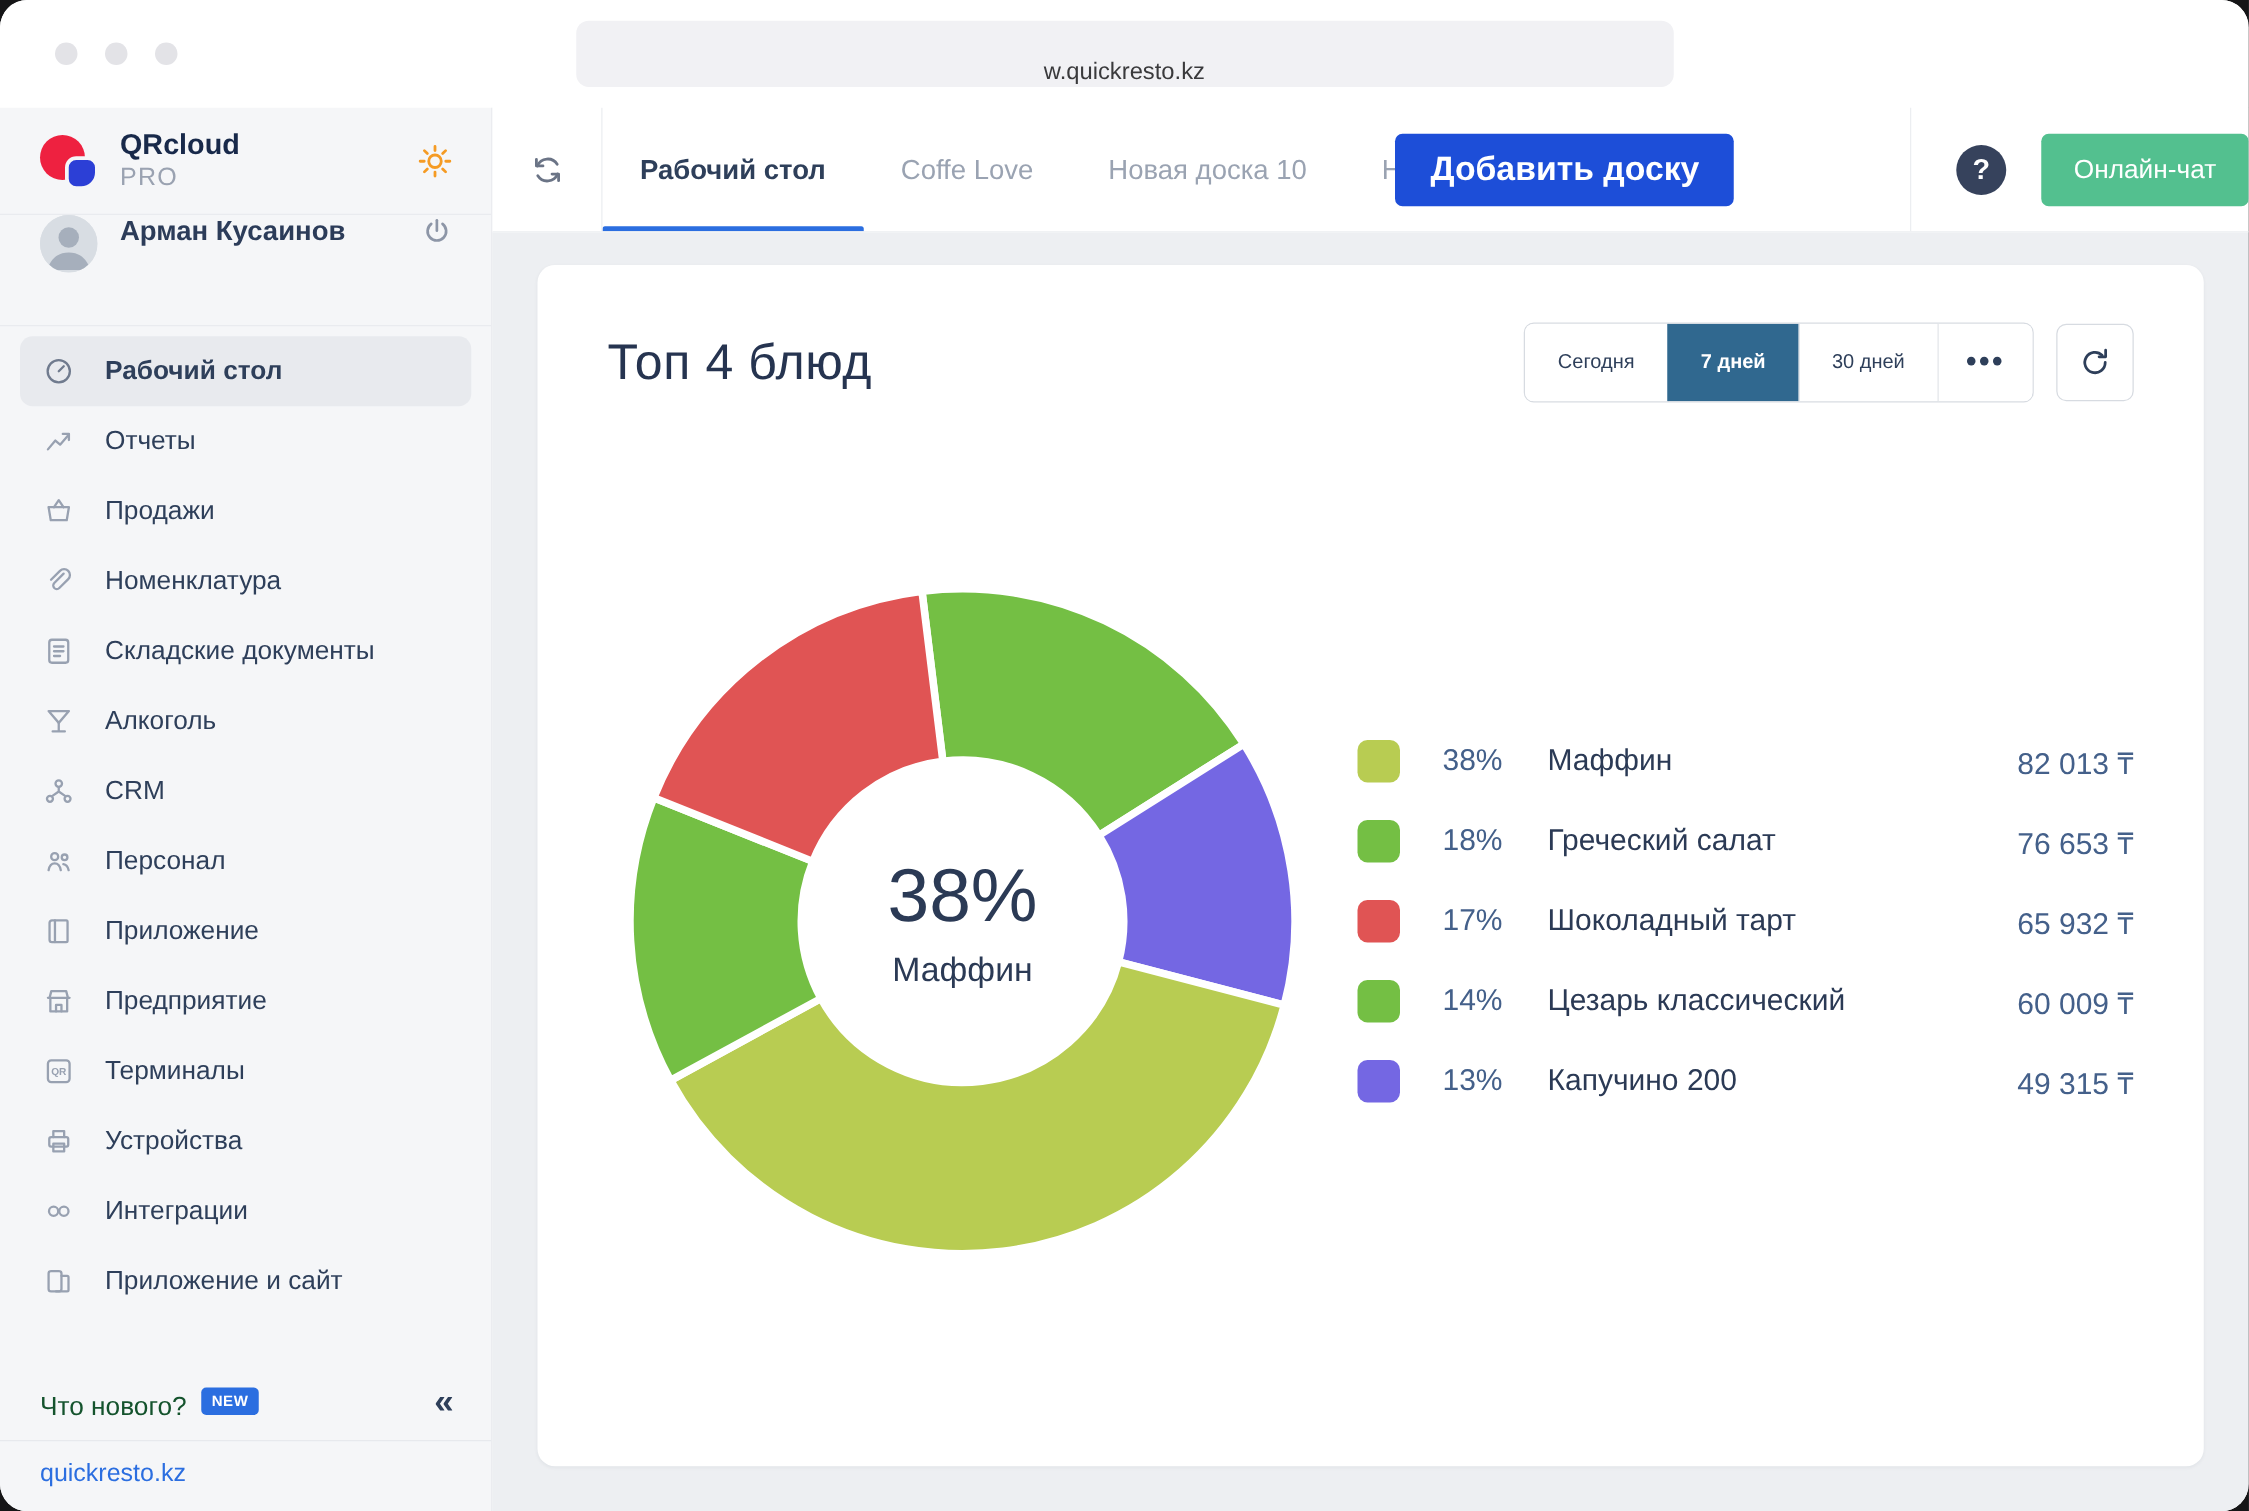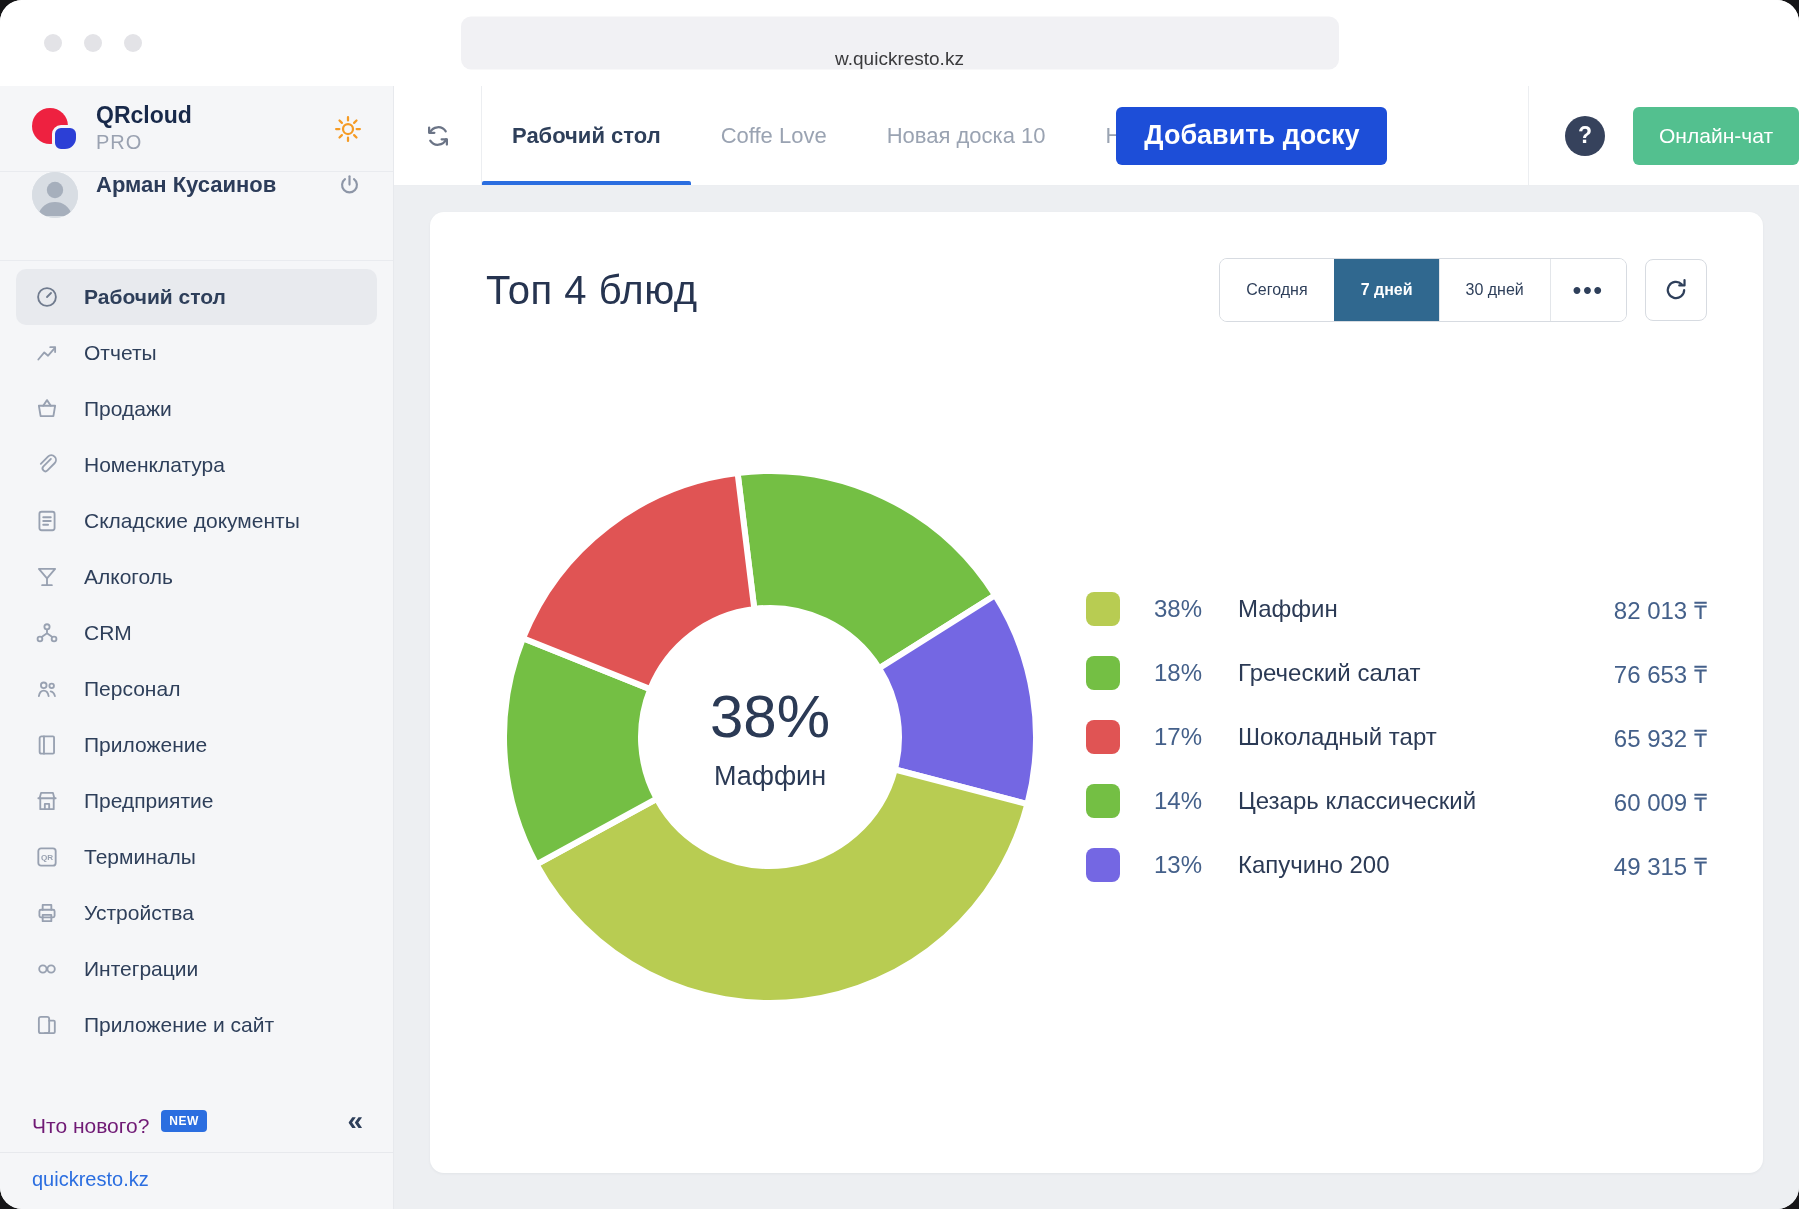--- a/index.html
+++ b/index.html
@@ -35,21 +35,21 @@
   .menu{flex:1;overflow:hidden;padding:8px 16px 0;}
   .menu-item{height:56px;display:flex;align-items:center;padding:0 18px;border-radius:10px;cursor:pointer;}
   .menu-item.active{background:#e8eaee;}
   .menu-item.active .mi-label{font-weight:bold;}
   .mi-icon{width:26px;height:26px;color:#98a1b1;margin-right:24px;flex:none;display:flex;}
   .mi-icon svg{width:26px;height:26px;}
   .menu-item.active .mi-icon{color:#707b8e;}
   .mi-label{font-size:21px;color:#2e3f5a;white-space:nowrap;}
 
   .whats-new{flex:none;display:flex;align-items:center;padding:8px 30px 14px 32px;}
-  .wn-label{font-size:21px;color:#701a75;cursor:pointer;margin-top:10px;}
+  .wn-label{font-size:21px;color:#14532d;cursor:pointer;margin-top:10px;}
   .wn-badge{margin-left:12px;background:#2b6ee0;color:#fff;font-size:12px;font-weight:bold;letter-spacing:.5px;padding:4px 8px;border-radius:4px;}
   .collapse-btn{margin-left:auto;font-size:28px;color:#2e3f5a;cursor:pointer;font-weight:bold;line-height:1;}
   .sidebar-footer{flex:none;border-top:1px solid #e7e9ed;padding:15px 32px 18px;}
   .sidebar-footer a{font-size:20px;color:#2b6ee0;text-decoration:none;cursor:pointer;}
 
   
   .main{flex:1;display:flex;flex-direction:column;min-width:0;}
   .topbar{height:100px;background:#fff;display:flex;align-items:stretch;border-bottom:1px solid #eceef1;flex:none;}
   .sync-btn{width:88px;display:flex;align-items:center;justify-content:center;color:#6b7486;border-right:1px solid #eceef1;cursor:pointer;flex:none;}
   .sync-btn svg{width:30px;height:30px;}

